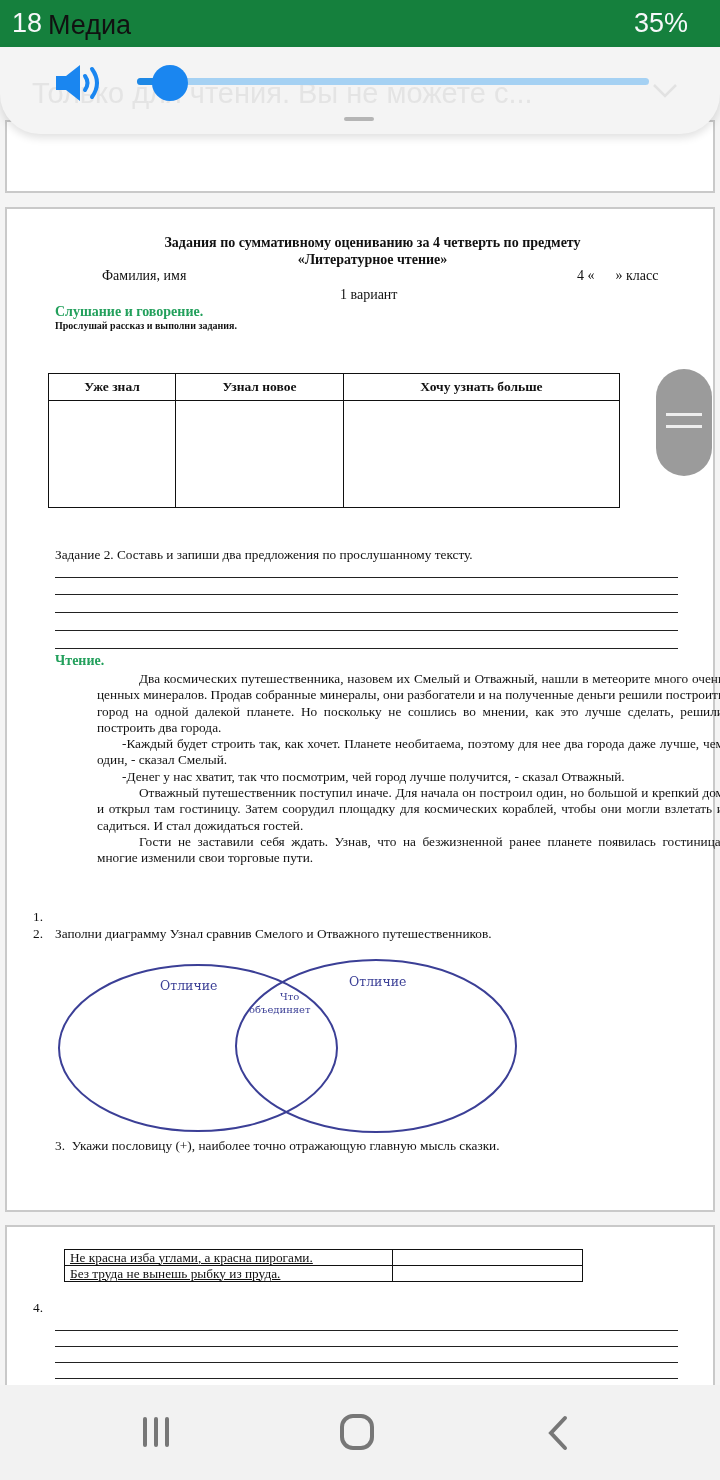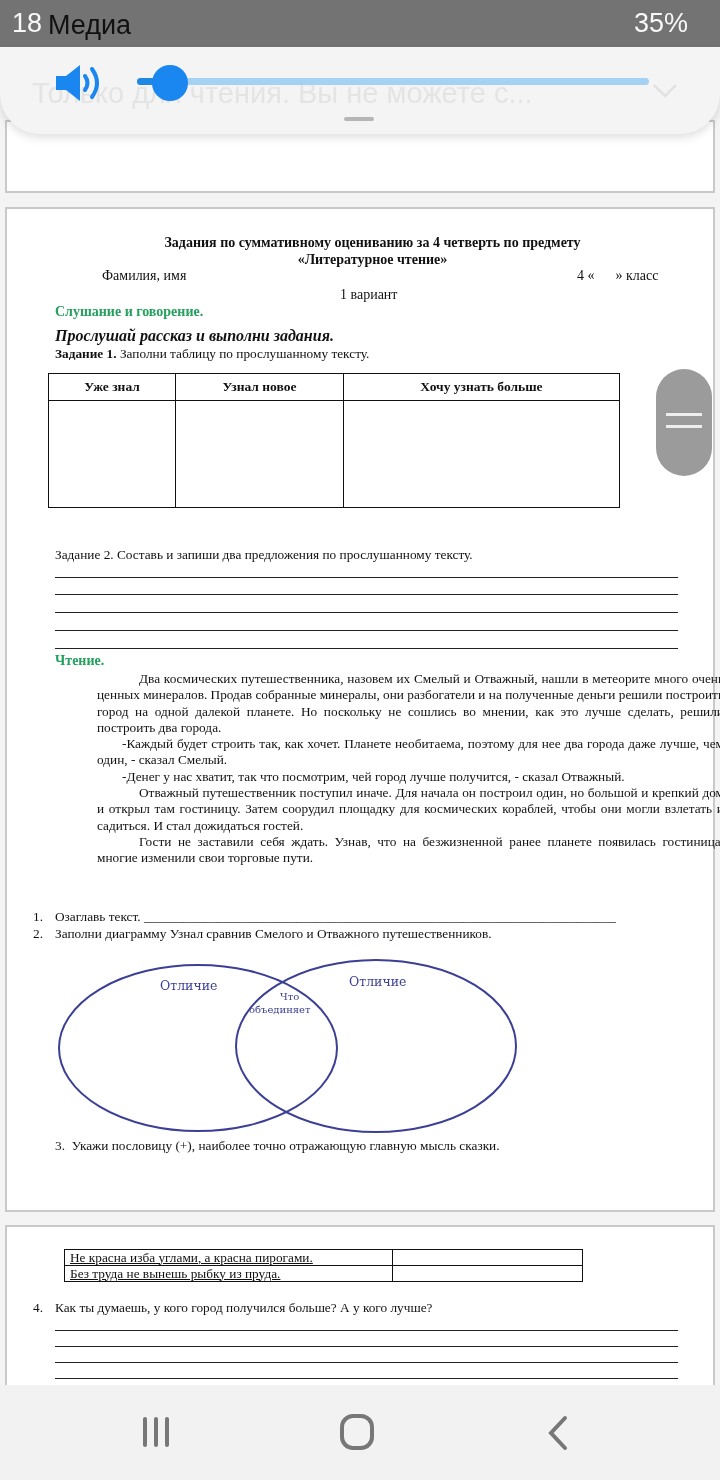--- a/index.html
+++ b/index.html
@@ -11,21 +11,21 @@
   .page { position: absolute; left: 5px; width: 710px; background: #fff; border: 2px solid #c9c9c9; }
   .page1 { top: 120px; height: 73px; }
   .page2 { top: 207px; height: 1005px; }
   .page3 { top: 1225px; height: 200px; }
 
   .abs { position: absolute; }
   .title { left: 0; width: 745px; text-align: center; font-weight: bold; font-size: 14px; line-height: 17px; }
   .t14 { font-size: 14px; }
   .t13 { font-size: 13.3px; }
   .green { color: #23a05c; font-weight: bold; font-size: 14px; }
-  .bi { font-weight: bold; font-style: italic; font-size: 16px; margin-top: 7px; }
+  .bi { font-weight: bold; font-size: 10px; }
 
   table.kwl { position: absolute; left: 48px; top: 373px; width: 572px; border-collapse: collapse; }
   table.kwl th { border: 1.5px solid #111; font-size: 13.5px; font-weight: bold; height: 27px; text-align: center; }
   table.kwl td { border: 1.5px solid #111; height: 107px; }
 
   .line { position: absolute; left: 55px; width: 623px; border-top: 1.5px solid #222; }
 
   .para { position: absolute; left: 55px; width: 627px; font-size: 13.3px; line-height: 16.3px; text-align: justify; margin-left: 42px; }
   .para .ind { text-indent: 42px; }
   .para .ind2 { text-indent: 25px; }
@@ -33,21 +33,21 @@
   .ol-item { position: absolute; font-size: 13.3px; }
   .num { position: absolute; left: 33px; font-size: 13.3px; }
 
   table.prov { position: absolute; left: 64px; top: 1249px; width: 519px; border-collapse: collapse; text-decoration: underline; }
   table.prov td { border: 1.2px solid #111; font-size: 13.3px; height: 16px; line-height: 14px; padding: 0 5px; }
   table.prov td.ans { width: 190px; }
 
   .venn-label { position: absolute; color: #3b3f96; font-weight: normal; font-family: "DejaVu Serif", serif; }
 
   
-  .statusbar { position: absolute; top: 0; left: 0; width: 720px; height: 47px; background: #737373; }
+  .statusbar { position: absolute; top: 0; left: 0; width: 720px; height: 47px; background: #15803d; }
   .sb-ghost { position: absolute; color: #f7f8fa; font-family: "Liberation Sans", sans-serif; font-size: 27px; top: 8px; }
   .media-title { position: absolute; left: 48px; top: 10px; font-family: "Liberation Sans", sans-serif; font-size: 27px; color: #111; }
   .panel { position: absolute; left: 0; top: 47px; width: 720px; height: 87px; background: #f4f4f4; border-radius: 0 0 40px 40px; box-shadow: 0 4px 8px rgba(0,0,0,0.12); }
   .panel-ghost { position: absolute; left: 32px; top: 30px; font-family: "Liberation Sans", sans-serif; font-size: 29px; color: #e4e4e4; white-space: nowrap; }
   .slider-track { position: absolute; left: 137px; top: 31px; width: 512px; height: 7px; background: #a5d1f3; border-radius: 4px; }
   .slider-fill { position: absolute; left: 137px; top: 31px; width: 34px; height: 7px; background: #1e88e5; border-radius: 4px; }
   .slider-thumb { position: absolute; left: 152px; top: 18px; width: 36px; height: 36px; background: #1a86f0; border-radius: 50%; }
   .grabber { position: absolute; left: 344px; top: 70px; width: 30px; height: 4px; background: #b5b5b5; border-radius: 2px; }
   .chev { position: absolute; left: 652px; top: 36px; }
 
@@ -67,21 +67,20 @@
   <div class="page page2"></div>
 
   <div class="abs title" style="top:234px;">Задания по суммативному оцениванию за 4 четверть по предмету</div>
   <div class="abs title" style="top:251px;">«Литературное чтение»</div>
   <div class="abs t14" style="left:62px; top:268px;margin-left:40px;">Фамилия, имя</div>
   <div class="abs t14" style="left:577px; top:268px; white-space:pre;">4 «      » класс</div>
   <div class="abs t14" style="left:340px; top:287px;">1 вариант</div>
 
   <div class="abs green" style="left:55px; top:304px;">Слушание и говорение.</div>
   <div class="abs bi" style="left:55px; top:320px;">Прослушай рассказ и выполни задания.</div>
-  <div class="abs t13" style="left:55px; top:346px;"><b>Задание 1.</b><span> Заполни таблицу по прослушанному тексту.</span></div>
 
   <table class="kwl">
     <tbody>
         <tr>
       <th>Уже знал</th>
       <th>Узнал новое</th>
       <th>Хочу узнать больше</th>
     </tr>
     <tr>
       <td></td>
@@ -102,21 +101,20 @@
 
   <div class="para" style="top:671px;">
     <p class="ind">Два космических путешественника, назовем их Смелый и Отважный, нашли в метеорите много очень ценных минералов. Продав собранные минералы, они разбогатели и на полученные деньги решили построить город на одной далекой планете. Но поскольку не сошлись во мнении, как это лучше сделать, решили построить два города.</p>
     <p class="ind2">-Каждый будет строить так, как хочет. Планете необитаема, поэтому для нее два города даже лучше, чем один, - сказал Смелый.</p>
     <p class="ind2">-Денег у нас хватит, так что посмотрим, чей город лучше получится, - сказал Отважный.</p>
     <p class="ind">Отважный путешественник поступил иначе. Для начала он построил один, но большой и крепкий дом и открыл там гостиницу. Затем соорудил площадку для космических кораблей, чтобы они могли взлетать и садиться. И стал дожидаться гостей.</p>
     <p class="ind">Гости не заставили себя ждать. Узнав, что на безжизненной ранее планете появилась гостиница, многие изменили свои торговые пути.</p>
   </div>
 
   <div class="num" style="top:909px;">1.</div>
-  <div class="ol-item" style="left:55px; top:909px;">Озаглавь текст. _______________________________________________________________________</div>
   <div class="num" style="top:926px;">2.</div>
   <div class="ol-item" style="left:55px; top:926px;">Заполни диаграмму Узнал сравнив Смелого и Отважного путешественников.</div>
 
   <svg class="abs" style="left:55px; top:955px;" width="470" height="185">
     <ellipse cx="143" cy="93" rx="139" ry="83" fill="none" stroke="#3b3f96" stroke-width="2"></ellipse>
     <ellipse cx="321" cy="91" rx="140" ry="86" fill="none" stroke="#3b3f96" stroke-width="2"></ellipse>
   </svg>
   <div class="venn-label" style="left:160px; top:978px; font-size:12.5px;">Отличие</div>
   <div class="venn-label" style="left:349px; top:974px; font-size:12.5px;">Отличие</div>
   <div class="venn-label" style="left:280px; top:991px; font-size:10px;">Что</div>
@@ -133,21 +131,20 @@
       <td class="ans"></td>
     </tr>
     <tr>
       <td>Без труда не вынешь рыбку из пруда.</td>
       <td class="ans"></td>
     </tr>
   </tbody>
     </table>
 
   <div class="num" style="top:1300px;">4.</div>
-  <div class="ol-item" style="left:55px; top:1300px;">Как ты думаешь, у кого город получился больше? А у кого лучше?</div>
   <div class="line" style="top:1330px;"></div>
   <div class="line" style="top:1346px;"></div>
   <div class="line" style="top:1362px;"></div>
   <div class="line" style="top:1378px;"></div>
 
   <div class="fab">
     <i style="top:44px;"></i>
     <i style="top:56px;"></i>
   </div>
 </div>

